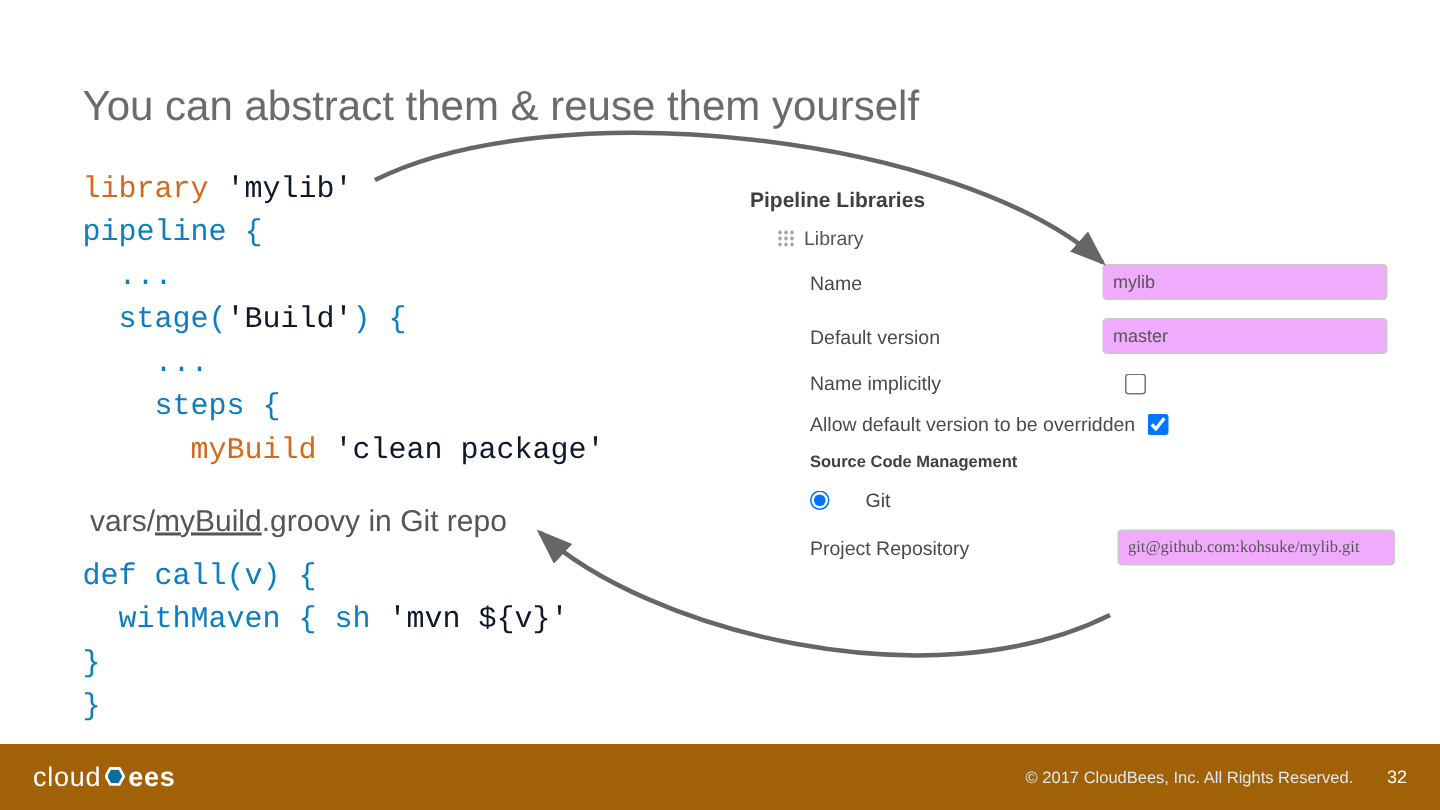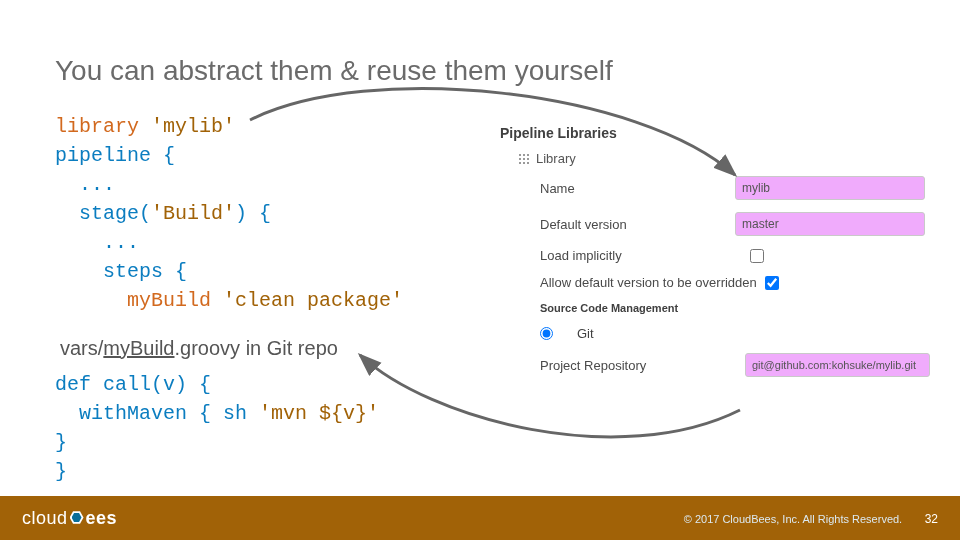--- a/index.html
+++ b/index.html
@@ -6,38 +6,38 @@
   html, body { width: 960px; height: 540px; font-family: Arial, Helvetica, sans-serif; background: #fff; overflow: hidden; }
   .slide { position: relative; width: 844px; height: 540px; }
   .title { position: absolute; top: 55px; left: 55px; font-size: 28px; color: #6b6b6b; font-weight: 400; }
   .code { font-family: "Courier New", monospace; font-size: 20px; white-space: pre; position: absolute; left: 55px; line-height: 1.45; }
   .code.block1 { top: 112px; }
   .caption { position: absolute; top: 337px; left: 60px; font-size: 20px; color: #555; }
   .caption .u { text-decoration: underline; }
   .code.block2 { top: 370px; }
   .kw-blue { color: #0b7dc0; }
   .kw-orange { color: #d2691e; }
-  .str-green { color: #a16207; }
+  .str-green { color: #0f172a; }
 
   .form { position: absolute; top: 125px; left: 500px; width: 430px; font-size: 13px; color: #404040; }
   .sect { font-weight: bold; font-size: 14px; margin-bottom: 10px; }
   .libhdr { display: flex; align-items: center; gap: 6px; margin: 0 0 10px 18px; font-size: 13px; color: #555; }
   .grip { width: 12px; height: 12px; background:
     radial-gradient(circle, #9a9a9a 1px, transparent 1.2px) 0 0/4px 4px; }
   .row { display: flex; align-items: center; margin: 0 0 12px 40px; }
   .row .lbl { flex: 0 0 195px; color: #4a4a4a; }
   .row input[type=text] { width: 190px; height: 24px; border: 1px solid #c9c9c9; border-radius: 3px; padding: 0 6px; font-size: 12px; color: #555; background: #f0abfc; }
   .row input.repo { width: 200px; font-size: 11px; }
   .row input[type=checkbox] { width: 14px; height: 14px; }
   .sect2 { font-weight: bold; font-size: 11px; margin: 10px 0 12px 40px; }
   .radio-row { margin: 0 0 12px 40px; display: flex; align-items: center; gap: 24px; }
   .radio-row input { width: 13px; height: 13px; }
   .row.repo-row { margin-left: 40px; }
   .row.repo-row .lbl { flex: 0 0 170px; }
-  .row.repo-row input { margin-left: 35px; }
+  .row.repo-row input { margin-left: 35px; font-family: Liberation Serif, serif; }
 
   .arrows { position: absolute; top: 0; left: 0; pointer-events: none; }
 
   .footer { position: absolute; bottom: 0; left: 0; width: 960px; height: 44px; background: #a16207; display: flex; align-items: center; justify-content: space-between; padding: 0 22px; color: #fff; }
   .logo { font-size: 18px; font-weight: 400; letter-spacing: 0.5px; }
   .logo .b { font-weight: bold; }
   .hex { width: 14px; height: 14px; display: inline-block; background: #fff; clip-path: polygon(25% 5%, 75% 5%, 100% 50%, 75% 95%, 25% 95%, 0 50%); margin: 0 2px -1px; position: relative; }
   .hex::after { content: ""; position: absolute; inset: 2px; background: #0b6e99; clip-path: polygon(25% 5%, 75% 5%, 100% 50%, 75% 95%, 25% 95%, 0 50%); }
   .copy { font-size: 11px; color: #dce9f0; }
   .pgnum { font-size: 12px; margin-left: 18px; }
@@ -73,21 +73,21 @@
     </div>
     <div class="row">
       <span class="lbl">Name</span>
       <input type="text" value="mylib" style="">
     </div>
     <div class="row">
       <span class="lbl">Default version</span>
       <input type="text" value="master" style="">
     </div>
     <div class="row">
-      <span class="lbl" style="flex:0 0 210px">Load implicitly</span>
+      <span class="lbl" style="flex:0 0 210px">Name implicitly</span>
       <input type="checkbox" style="">
     </div>
     <div class="row">
       <span class="lbl" style="flex:0 0 225px">Allow default version to be overridden</span>
       <input type="checkbox" checked="" style="">
     </div>
     <div class="sect2">Source Code Management</div>
     <div class="radio-row">
       <input type="radio" checked="" style="">
       <span>Git</span>

